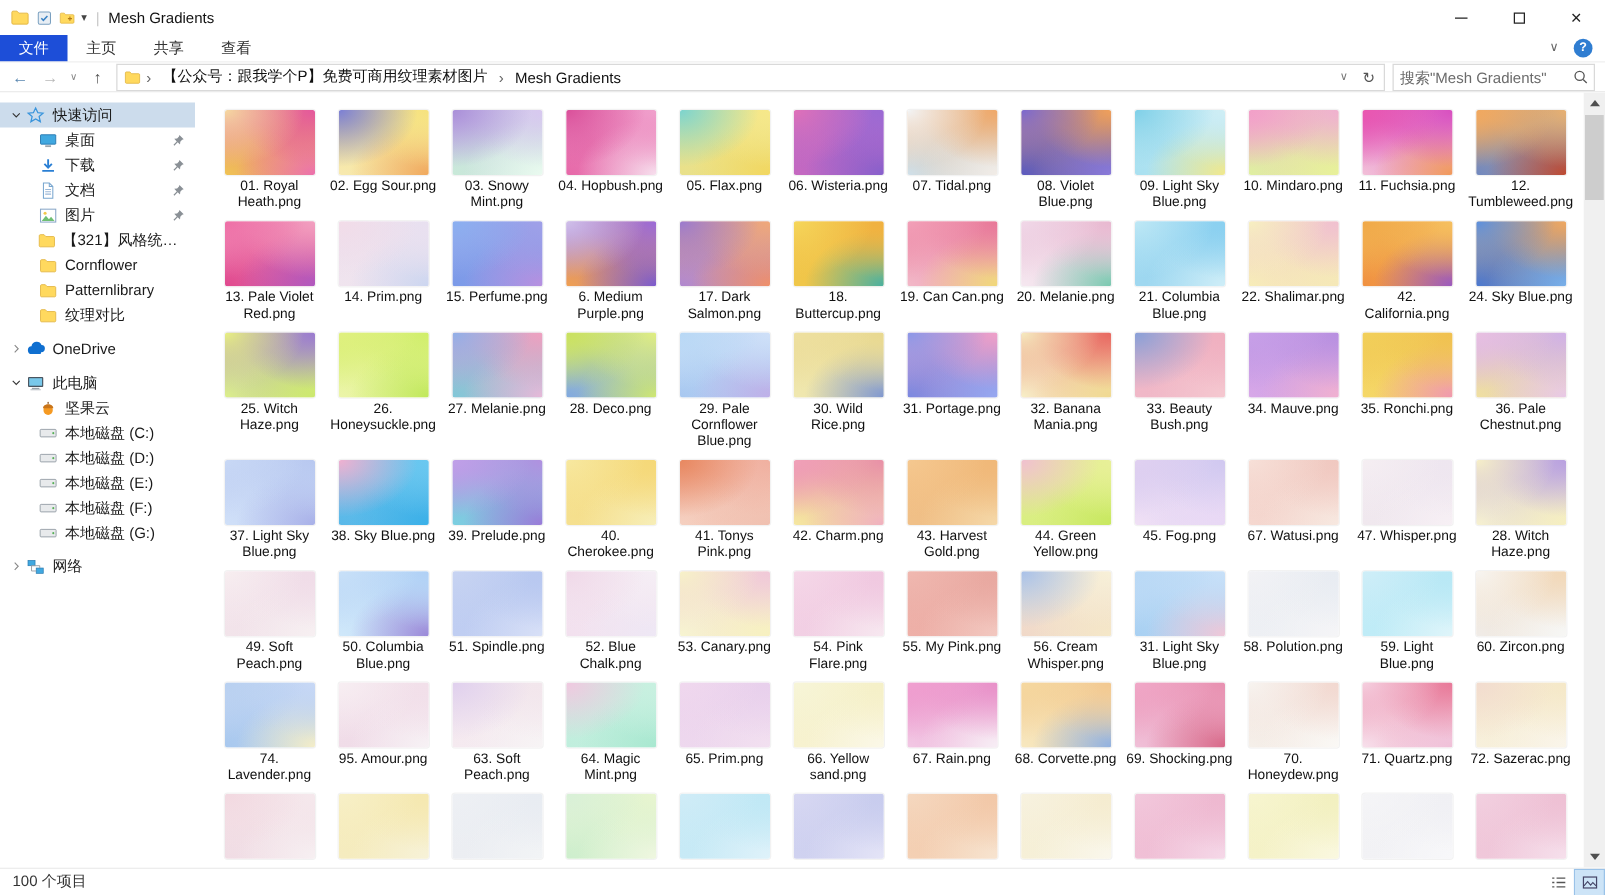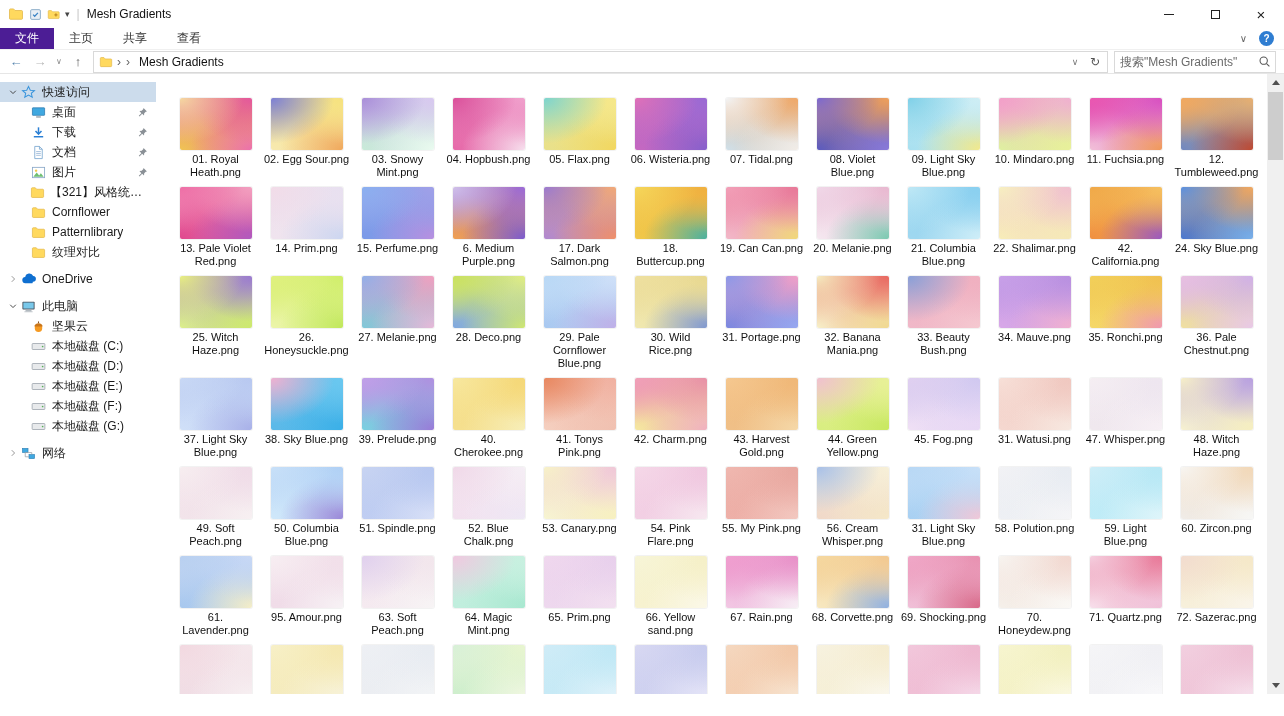--- a/index.html
+++ b/index.html
@@ -18,21 +18,21 @@
   .titlebar .title { font-size:12px; color:#111; }
   .win-controls { margin-left:auto; display:flex; height:28px; }
   .win-btn { width:46px; height:28px; display:flex; align-items:center; justify-content:center; }
   .glyph-min { width:10px; height:1px; background:#222; display:block; }
   .glyph-max { width:9px; height:9px; border:1px solid #222; display:block; }
   .glyph-close { font-size:15px; line-height:1; color:#222; }
 
   
   .ribbon { height:22px; display:flex; align-items:stretch; border-bottom:1px solid #f0f0f0; }
   .tab { padding:0 15px; display:flex; align-items:center; font-size:12px; color:#333; }
-  .tab.file { background:#4c1d95; color:#fff; }
+  .tab.file { background:#1d4ed8; color:#fff; }
   .ribbon-right { margin-left:auto; display:flex; align-items:center; gap:12px; padding-right:10px; }
   .ribbon-caret { font-size:10px; color:#666; }
   .help-badge { width:15px; height:15px; border-radius:50%; background:#2f7dd1; color:#fff;
     font-size:10px; font-weight:bold; display:flex; align-items:center; justify-content:center; }
 
   
   .toolbar { height:24px; display:flex; align-items:center; border-bottom:1px solid #e6e6e6; padding-left:4px; }
   .nav-btn { width:24px; height:22px; display:flex; align-items:center; justify-content:center; font-size:13px; color:#5a87b0; }
   .nav-btn.disabled { color:#b8b8b8; }
   .nav-btn.small { width:14px; font-size:8px; color:#888; }
@@ -58,21 +58,21 @@
   .sb-item.lvl0 { padding-left:6px; }
   .sb-item.lvl1 { padding-left:30px; }
   .sb-item.gap { margin-top:7px; }
   .sb-item.selected { background:#ccdcec; }
   .sb-item .chev { width:14px; display:flex; align-items:center; justify-content:center; }
   .sb-icon { width:17px; display:flex; align-items:center; justify-content:center; margin-right:5px; }
   .sb-label { font-size:12px; color:#1a1a1a; overflow:hidden; text-overflow:ellipsis;text-align:center; }
   .pin { margin-left:auto; display:flex; align-items:center; }
 
   .content { position:absolute; left:156px; right:17px; top:0; bottom:0; overflow:hidden;
-    padding:24px 0 0 14px; display:grid; grid-template-columns:repeat(12, 91px);
+    padding:14px 0 0 14px; display:grid; grid-template-columns:repeat(12, 91px);
     align-content:start; align-items:start; row-gap:8px; }
   .file-item { width:91px; }
   .thumb { width:72px; height:52px; margin:0 auto; border-radius:2px; box-shadow:0 0 0 1px rgba(0,0,0,0.05); }
   .fname { margin-top:3px; font-size:11px; line-height:13px; text-align:center; color:#111;
     padding:0 3px; overflow-wrap:break-word; }
 
   .scrollbar { position:absolute; right:0; top:0; bottom:0; width:17px; background:#f0f0f0; }
   .sb-arrow { position:absolute; left:0; width:17px; height:17px; display:flex; align-items:center; justify-content:center; }
   .sb-arrow.top { top:0; } .sb-arrow.bottom { bottom:0; }
   .tri-up { width:0; height:0; border-left:4px solid transparent; border-right:4px solid transparent; border-bottom:5px solid #505050; }
@@ -141,20 +141,21 @@
     <span class="nav-btn disabled">→</span>
     <span class="nav-btn small">∨</span>
     <span class="nav-btn up">↑</span>
     <div class="address-box">
       <span style="display:flex;align-items:center;">
         <svg width="14" height="14" viewBox="0 0 16 16">
             <path d="M1.5 3.8c0-.5.4-.9.9-.9h3.2l1.5 1.6h6.5c.5 0 .9.4.9.9v7c0 .5-.4.9-.9.9H2.4c-.5 0-.9-.4-.9-.9z" fill="#ffd95e" stroke="#e0b23e" stroke-width="0.7"></path>
           </svg>
       </span>
       <span class="crumb-sep">›</span>
+      <span class="crumb">【公众号：跟我学个P】免费可商用纹理素材图片</span>
       <span class="crumb-sep">›</span>
       <span class="crumb">Mesh Gradients</span>
       <span class="addr-right">
         <span class="addr-btn caret">∨</span>
         <span class="addr-btn">↻</span>
       </span>
     </div>
     <div class="search-box">
       <input value="" placeholder="搜索&quot;Mesh Gradients&quot;" style="">
       <span class="mag">
@@ -548,29 +549,29 @@
         <div class="file-item">
           <div class="thumb" style="background: radial-gradient(at 0% 0%, rgb(240, 192, 208) 0%, rgba(240, 192, 208, 0) 62%), radial-gradient(at 100% 0%, rgb(232, 240, 152) 0%, rgba(232, 240, 152, 0) 62%), radial-gradient(at 100% 100%, rgb(200, 232, 96) 0%, rgba(200, 232, 96, 0) 62%), radial-gradient(at 0% 100%, rgb(216, 238, 128) 0%, rgba(216, 238, 128, 0) 62%), linear-gradient(135deg, rgb(232, 240, 152), rgb(216, 238, 128));"></div>
           <div class="fname">44. Green Yellow.png</div>
         </div>
         <div class="file-item">
           <div class="thumb" style="background: radial-gradient(at 0% 0%, rgb(224, 208, 240) 0%, rgba(224, 208, 240, 0) 62%), radial-gradient(at 100% 0%, rgb(208, 200, 240) 0%, rgba(208, 200, 240, 0) 62%), radial-gradient(at 100% 100%, rgb(232, 216, 245) 0%, rgba(232, 216, 245, 0) 62%), radial-gradient(at 0% 100%, rgb(240, 224, 245) 0%, rgba(240, 224, 245, 0) 62%), linear-gradient(135deg, rgb(208, 200, 240), rgb(240, 224, 245));"></div>
           <div class="fname">45. Fog.png</div>
         </div>
         <div class="file-item">
           <div class="thumb" style="background: radial-gradient(at 0% 0%, rgb(247, 224, 216) 0%, rgba(247, 224, 216, 0) 62%), radial-gradient(at 100% 0%, rgb(240, 200, 192) 0%, rgba(240, 200, 192, 0) 62%), radial-gradient(at 100% 100%, rgb(247, 232, 224) 0%, rgba(247, 232, 224, 0) 62%), radial-gradient(at 0% 100%, rgb(245, 216, 208) 0%, rgba(245, 216, 208, 0) 62%), linear-gradient(135deg, rgb(240, 200, 192), rgb(245, 216, 208));"></div>
-          <div class="fname">31. Watusi.png</div>
+          <div class="fname">67. Watusi.png</div>
         </div>
         <div class="file-item">
           <div class="thumb" style="background: radial-gradient(at 0% 0%, rgb(245, 238, 242) 0%, rgba(245, 238, 242, 0) 62%), radial-gradient(at 100% 0%, rgb(238, 230, 240) 0%, rgba(238, 230, 240, 0) 62%), radial-gradient(at 100% 100%, rgb(247, 240, 245) 0%, rgba(247, 240, 245, 0) 62%), radial-gradient(at 0% 100%, rgb(240, 232, 238) 0%, rgba(240, 232, 238, 0) 62%), linear-gradient(135deg, rgb(238, 230, 240), rgb(240, 232, 238));"></div>
           <div class="fname">47. Whisper.png</div>
         </div>
         <div class="file-item">
           <div class="thumb" style="background: radial-gradient(at 0% 0%, rgb(247, 240, 200) 0%, rgba(247, 240, 200, 0) 62%), radial-gradient(at 100% 0%, rgb(184, 160, 224) 0%, rgba(184, 160, 224, 0) 62%), radial-gradient(at 100% 100%, rgb(245, 238, 192) 0%, rgba(245, 238, 192, 0) 62%), radial-gradient(at 0% 100%, rgb(247, 242, 208) 0%, rgba(247, 242, 208, 0) 62%), linear-gradient(135deg, rgb(184, 160, 224), rgb(247, 242, 208));"></div>
-          <div class="fname">48. Witch Haze.png</div>
+          <div class="fname">28. Witch Haze.png</div>
         </div>
         <div class="file-item">
           <div class="thumb" style="background: radial-gradient(at 0% 0%, rgb(247, 238, 240) 0%, rgba(247, 238, 240, 0) 62%), radial-gradient(at 100% 0%, rgb(240, 220, 232) 0%, rgba(240, 220, 232, 0) 62%), radial-gradient(at 100% 100%, rgb(247, 240, 242) 0%, rgba(247, 240, 242, 0) 62%), radial-gradient(at 0% 100%, rgb(242, 228, 234) 0%, rgba(242, 228, 234, 0) 62%), linear-gradient(135deg, rgb(240, 220, 232), rgb(242, 228, 234));"></div>
           <div class="fname">49. Soft Peach.png</div>
         </div>
         <div class="file-item">
           <div class="thumb" style="background: radial-gradient(at 0% 0%, rgb(200, 224, 248) 0%, rgba(200, 224, 248, 0) 62%), radial-gradient(at 100% 0%, rgb(176, 208, 245) 0%, rgba(176, 208, 245, 0) 62%), radial-gradient(at 100% 100%, rgb(154, 136, 216) 0%, rgba(154, 136, 216, 0) 62%), radial-gradient(at 0% 100%, rgb(208, 232, 250) 0%, rgba(208, 232, 250, 0) 62%), linear-gradient(135deg, rgb(176, 208, 245), rgb(208, 232, 250));"></div>
           <div class="fname">50. Columbia Blue.png</div>
         </div>
         <div class="file-item">
@@ -608,21 +609,21 @@
         <div class="file-item">
           <div class="thumb" style="background: radial-gradient(at 0% 0%, rgb(207, 238, 248) 0%, rgba(207, 238, 248, 0) 62%), radial-gradient(at 100% 0%, rgb(184, 232, 245) 0%, rgba(184, 232, 245, 0) 62%), radial-gradient(at 100% 100%, rgb(223, 245, 250) 0%, rgba(223, 245, 250, 0) 62%), radial-gradient(at 0% 100%, rgb(192, 236, 247) 0%, rgba(192, 236, 247, 0) 62%), linear-gradient(135deg, rgb(184, 232, 245), rgb(192, 236, 247));"></div>
           <div class="fname">59. Light Blue.png</div>
         </div>
         <div class="file-item">
           <div class="thumb" style="background: radial-gradient(at 0% 0%, rgb(247, 245, 242) 0%, rgba(247, 245, 242, 0) 62%), radial-gradient(at 100% 0%, rgb(242, 216, 184) 0%, rgba(242, 216, 184, 0) 62%), radial-gradient(at 100% 100%, rgb(247, 247, 245) 0%, rgba(247, 247, 245, 0) 62%), radial-gradient(at 0% 100%, rgb(240, 236, 232) 0%, rgba(240, 236, 232, 0) 62%), linear-gradient(135deg, rgb(242, 216, 184), rgb(240, 236, 232));"></div>
           <div class="fname">60. Zircon.png</div>
         </div>
         <div class="file-item">
           <div class="thumb" style="background: radial-gradient(at 0% 0%, rgb(184, 208, 240) 0%, rgba(184, 208, 240, 0) 62%), radial-gradient(at 100% 0%, rgb(200, 216, 245) 0%, rgba(200, 216, 245, 0) 62%), radial-gradient(at 100% 100%, rgb(245, 238, 200) 0%, rgba(245, 238, 200, 0) 62%), radial-gradient(at 0% 100%, rgb(168, 200, 238) 0%, rgba(168, 200, 238, 0) 62%), linear-gradient(135deg, rgb(200, 216, 245), rgb(168, 200, 238));"></div>
-          <div class="fname">61. Lavender.png</div>
+          <div class="fname">74. Lavender.png</div>
         </div>
         <div class="file-item">
           <div class="thumb" style="background: radial-gradient(at 0% 0%, rgb(247, 238, 242) 0%, rgba(247, 238, 242, 0) 62%), radial-gradient(at 100% 0%, rgb(242, 224, 234) 0%, rgba(242, 224, 234, 0) 62%), radial-gradient(at 100% 100%, rgb(247, 242, 245) 0%, rgba(247, 242, 245, 0) 62%), radial-gradient(at 0% 100%, rgb(240, 220, 232) 0%, rgba(240, 220, 232, 0) 62%), linear-gradient(135deg, rgb(242, 224, 234), rgb(240, 220, 232));"></div>
           <div class="fname">95. Amour.png</div>
         </div>
         <div class="file-item">
           <div class="thumb" style="background: radial-gradient(at 0% 0%, rgb(224, 208, 238) 0%, rgba(224, 208, 238, 0) 62%), radial-gradient(at 100% 0%, rgb(242, 230, 236) 0%, rgba(242, 230, 236, 0) 62%), radial-gradient(at 100% 100%, rgb(247, 244, 245) 0%, rgba(247, 244, 245, 0) 62%), radial-gradient(at 0% 100%, rgb(245, 234, 240) 0%, rgba(245, 234, 240, 0) 62%), linear-gradient(135deg, rgb(242, 230, 236), rgb(245, 234, 240));"></div>
           <div class="fname">63. Soft Peach.png</div>
         </div>
         <div class="file-item">
@@ -714,14 +715,30 @@
       <div class="sb-arrow top">
           <span class="tri-up"></span>
         </div>
       <div class="sb-thumb"></div>
       <div class="sb-arrow bottom">
           <span class="tri-down"></span>
         </div>
     </div>
   </div>
 
+  <div class="statusbar">
+    <span>100 个项目</span>
+    <div class="view-toggles">
+      <div class="vt">
+        <svg width="14" height="14" viewBox="0 0 16 16">
+            <path d="M2 4h2M6 4h8M2 8h2M6 8h8M2 12h2M6 12h8" stroke="#555" stroke-width="1.2"></path>
+          </svg>
+      </div>
+      <div class="vt active">
+        <svg width="14" height="14" viewBox="0 0 16 16">
+            <rect x="2" y="3" width="12" height="10" fill="none" stroke="#446" stroke-width="1.1"></rect>
+            <path d="M2.5 11l3.3-3.8 2.8 3.2 2-2.4 3 3" stroke="#446" fill="none" stroke-width="1"></path>
+          </svg>
+      </div>
+    </div>
+  </div>
 
 </div>
 
 </body></html>

